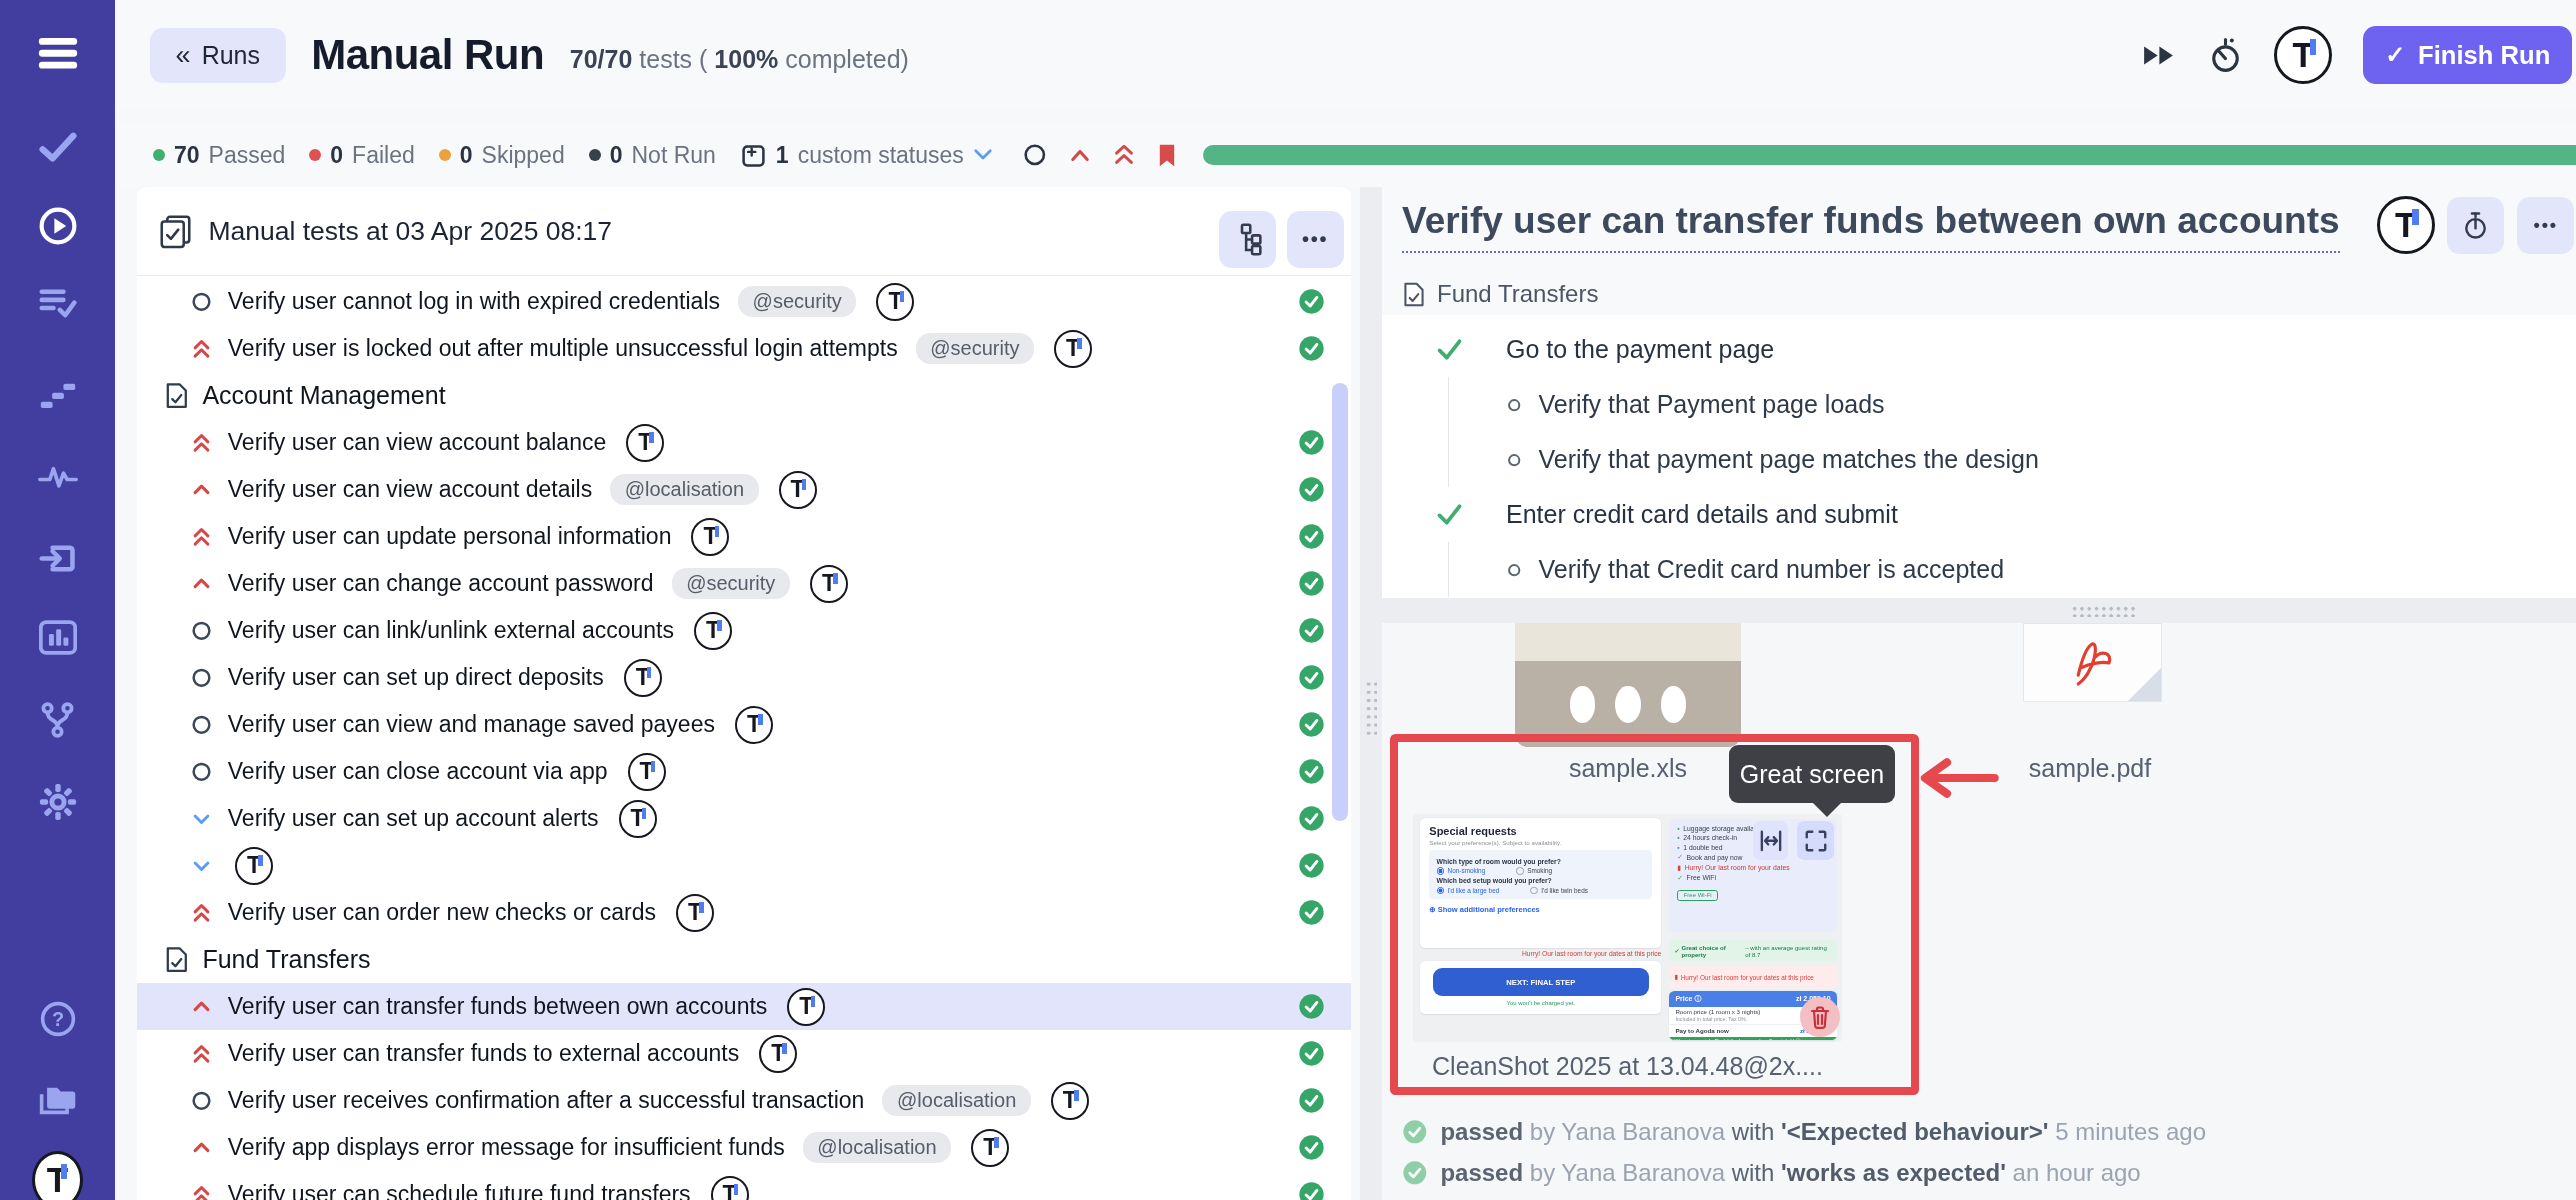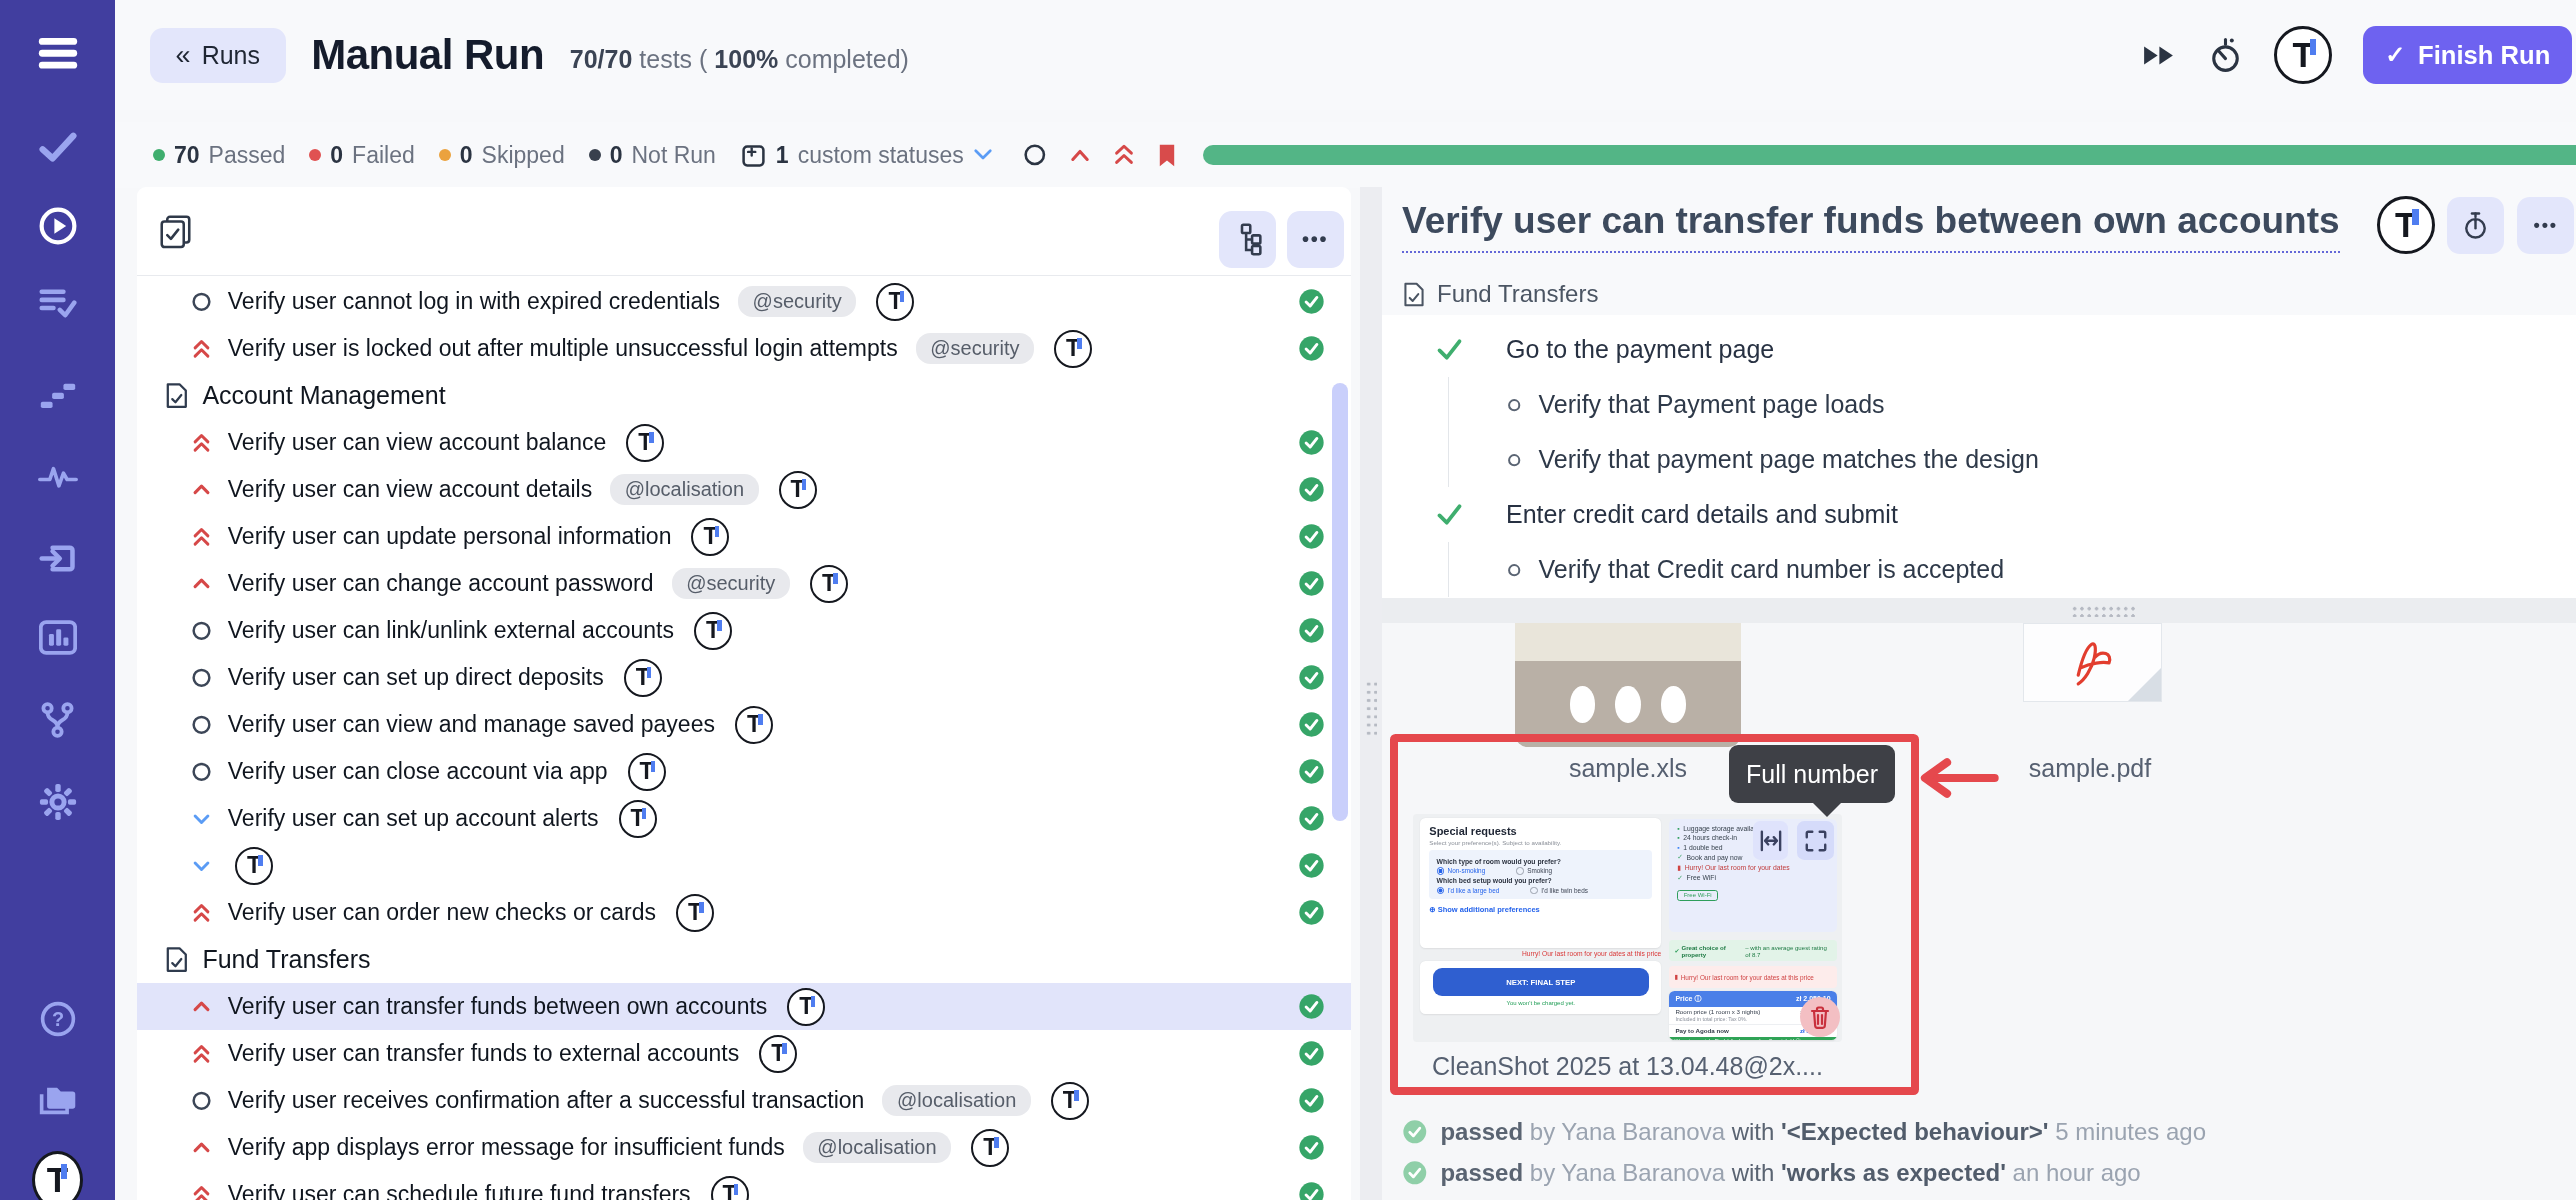--- a/index.html
+++ b/index.html
@@ -350,20 +350,21 @@
   <section class="list-panel">
     <div class="lp-head">
       <div class="lp-title-wrap">
         <svg width="33" height="35" viewBox="0 0 36 38">
             <g fill="none" stroke="#2f3949" stroke-width="2.8" stroke-linejoin="round">
               <rect x="9" y="3" width="24" height="28" rx="3"></rect>
               <rect x="3" y="8" width="24" height="28" rx="3" fill="#fff"></rect>
               <polyline points="9,23 13,27 21,17" stroke-linecap="round"></polyline>
             </g>
           </svg>
+        <span class="lp-title">Manual tests at 03 Apr 2025 08:17</span>
       </div>
       <div class="sq-btn tree">
         <svg width="33" height="33" viewBox="0 0 36 36">
             <g fill="none" stroke="#333c4e" stroke-width="2.8">
               <rect x="12" y="2" width="9" height="9" rx="1.5"></rect>
               <rect x="23" y="13.5" width="9" height="9" rx="1.5"></rect>
               <rect x="23" y="25" width="9" height="9" rx="1.5"></rect>
               <path d="M16.5 11 v18.5 h6.5 M16.5 18 h6.5"></path>
             </g>
           </svg>
@@ -808,21 +809,21 @@
                 <path d="M5 6 l1.2 15 a2 2 0 0 0 2 1.8 h5.6 a2 2 0 0 0 2 -1.8 L17 6"></path>
                 <line x1="9" y1="10" x2="9" y2="19"></line>
                 <line x1="13" y1="10" x2="13" y2="19"></line>
               </g>
             </svg>
         </div>
       </div>
       <div class="att-label" style="left:31px; top:429px; width:429px;">CleanShot 2025 at 13.04.48@2x....</div>
 
       <div class="ann-rect"></div>
-      <div class="tooltip">Full number</div>
+      <div class="tooltip">Great screen</div>
       <div class="ann-arrow">
         <svg width="87" height="44" viewBox="0 0 95 48">
             <g stroke="#e5484d" stroke-width="9" fill="none" stroke-linecap="round" stroke-linejoin="round">
               <line x1="88" y1="24" x2="16" y2="24"></line>
               <polyline points="36,7 12,24 36,41"></polyline>
             </g>
           </svg>
       </div>
     </div>
 

